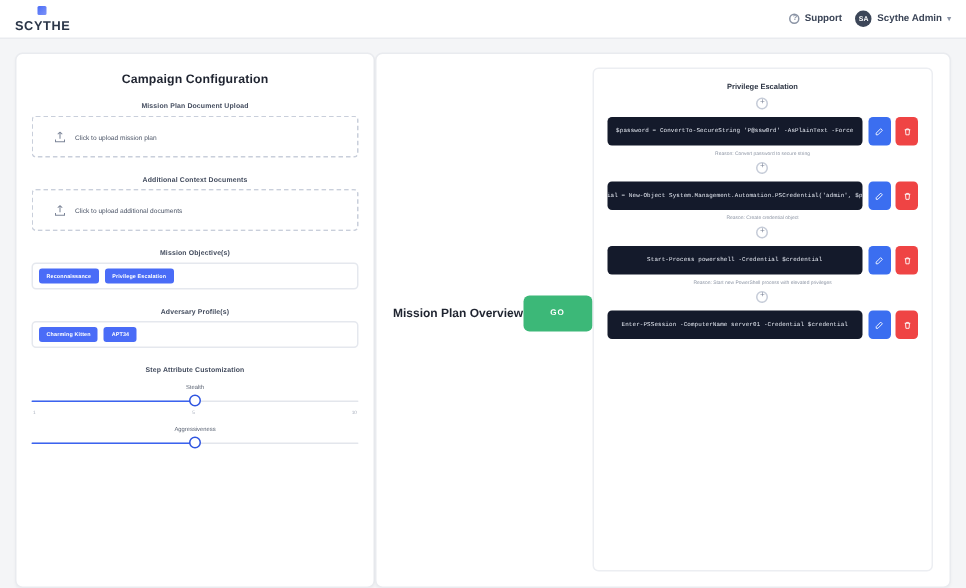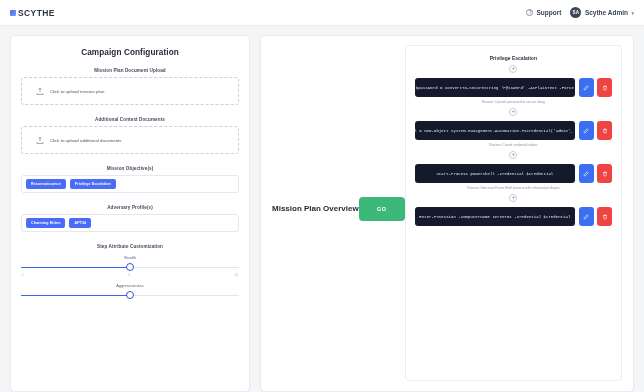--- a/index.html
+++ b/index.html
@@ -21,20 +21,21 @@
     padding: 0 10px;
   }
   .logo {
     font-size: 8.5px;
     font-weight: bold;
     letter-spacing: 0.4px;
     color: #2b3648;
     display: flex;
     align-items: center;
     gap: 2px;
+    flex-direction: column;
   }
   .logo .mark {
     width: 6px; height: 6px;
     background: linear-gradient(135deg, #4a6cf7, #7e94f8);
     border-radius: 1px;
     display: inline-block;
   }
   .topbar-right {
     margin-left: auto;
     display: flex;
@@ -62,21 +63,20 @@
     background: #3c4658; color: #fff;
     font-size: 4.6px; font-weight: bold;
     display: flex; align-items: center; justify-content: center;
     letter-spacing: 0.1px;
   }
   .caret { font-size: 5px; color: #8b94a5; }
 
   
   .main {
     display: flex;
-    gap: 10px;
     padding: 9px 10px 0 10px;
     height: calc(392px - 26px);
   }
   .panel {
     background: #ffffff;
     border: 1px solid #e9ebef;
     border-radius: 5px;
     box-shadow: 0 1px 2px rgba(20,30,60,0.04);
   }
   .left-panel {

